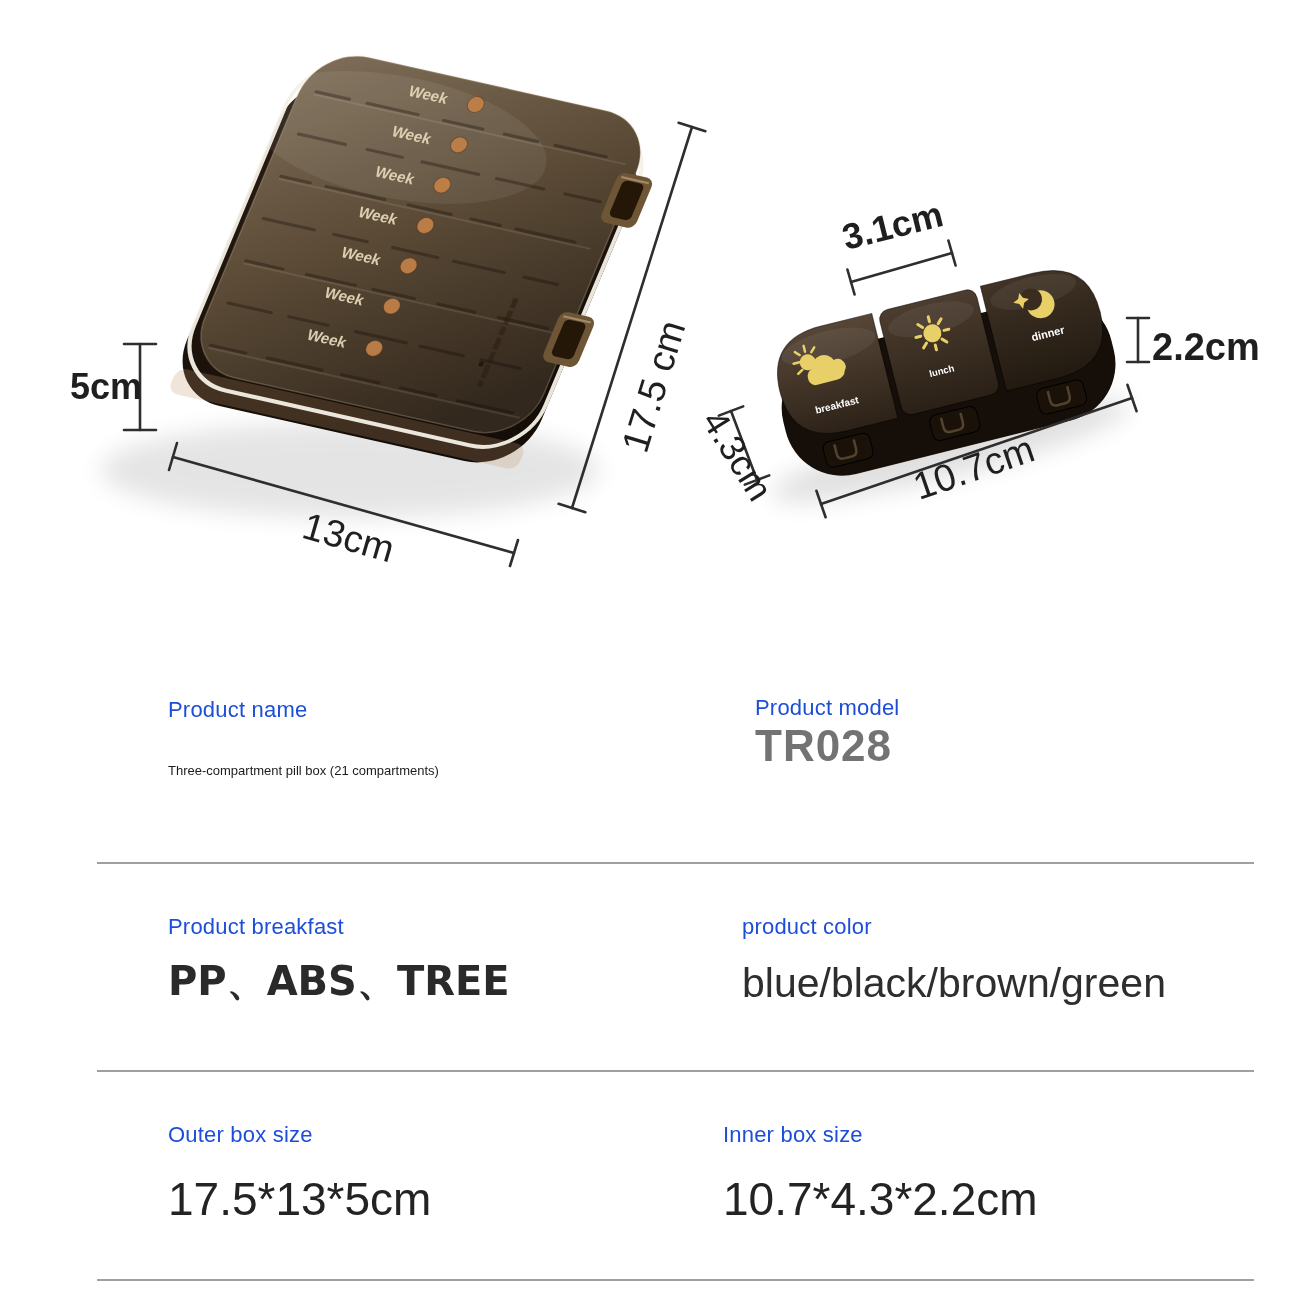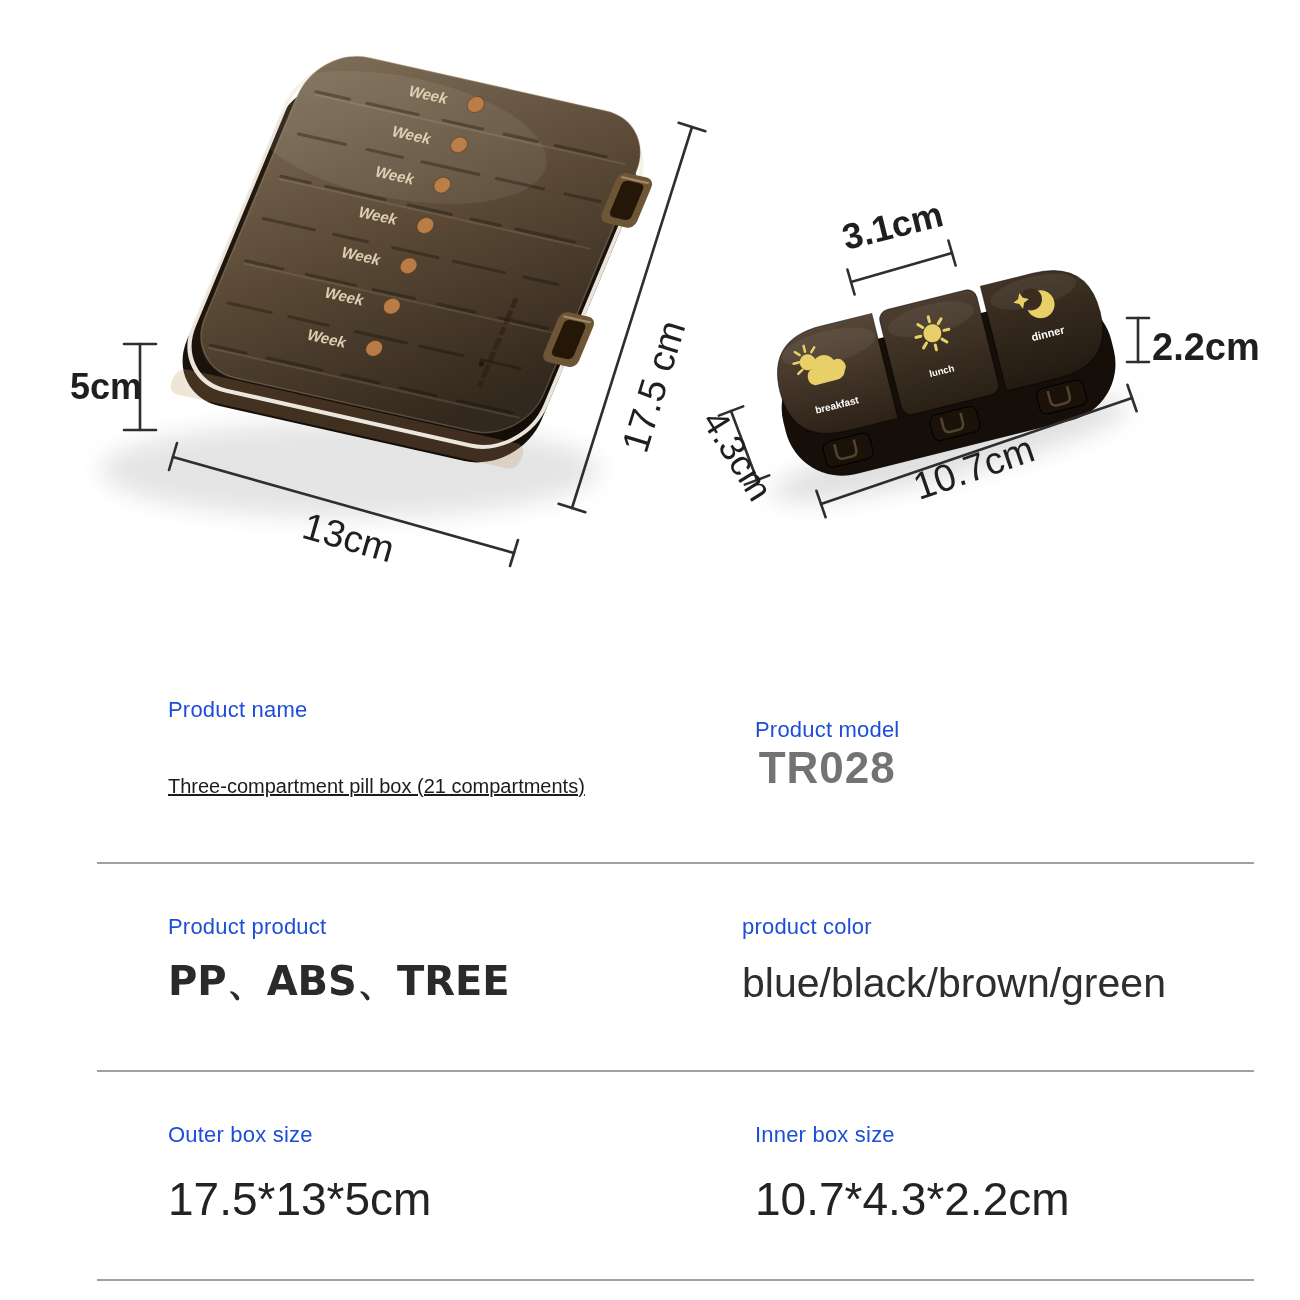--- a/index.html
+++ b/index.html
@@ -4,21 +4,21 @@
 <style>
   html,body { margin:0; padding:0; background:#ffffff; }
   .page {
     position:relative; width:1300px; height:1300px;
     background:#ffffff; overflow:hidden;
     font-family:"Liberation Sans", sans-serif;
   }
   svg.stage { position:absolute; top:0; left:0; }
   .spec-cell { position:absolute; }
   .spec-label { font-size:22px; color:#1d4ed8; letter-spacing:.2px; }
-  .v-name   { margin-top:52px; font-size:20px; color:#1c1c1c;text-decoration:underline; }
+  .v-name   { margin-top:40px; font-size:13px; color:#1c1c1c; }
   .v-model  { font-size:44px; font-weight:700; color:#737373; letter-spacing:1px; }
   .v-material { margin-top:14px; font-size:40px; font-weight:600; color:#2a2a2a;
                 font-family:"DejaVu Sans","Liberation Sans",sans-serif; }
   .v-color  { margin-top:20px; font-size:41px; font-weight:400; color:#2e2e2e; }
   .v-size   { margin-top:24px; font-size:46px; font-weight:400; color:#232323; }
   .divider  { position:absolute; left:97px; width:1157px; height:2px; background:#a0a0a0; }
   .dimtxt { fill:#1f1f1f; }
 </style>
 </head>
 <body>
@@ -225,42 +225,42 @@
       </g>
     </g>
   </svg>
 
   <div>
 
     <div class="spec-cell" style="left:168px; top:697px;">
       <div class="spec-label">Product name</div>
       <div class="v-name">Three-compartment pill box (21 compartments)</div>
     </div>
-    <div class="spec-cell" style="left:755px; top:717px;text-align:center;">
+    <div class="spec-cell" style="left:755px; top:695px;">
       <div class="spec-label">Product model</div>
       <div class="v-model">TR028</div>
     </div>
 
     <div class="divider" style="top:862px;"></div>
 
     <div class="spec-cell" style="left:168px; top:914px;">
-      <div class="spec-label">Product product</div>
+      <div class="spec-label">Product breakfast</div>
       <div class="v-material">PP、ABS、TREE</div>
     </div>
     <div class="spec-cell" style="left:742px; top:914px;">
       <div class="spec-label">product color</div>
       <div class="v-color">blue/black/brown/green</div>
     </div>
 
     <div class="divider" style="top:1070px;"></div>
 
     <div class="spec-cell" style="left:168px; top:1122px;">
       <div class="spec-label">Outer box size</div>
       <div class="v-size">17.5*13*5cm</div>
     </div>
-    <div class="spec-cell" style="left:755px; top:1122px;">
+    <div class="spec-cell" style="left:723px; top:1122px;">
       <div class="spec-label">Inner box size</div>
       <div class="v-size">10.7*4.3*2.2cm</div>
     </div>
 
     <div class="divider" style="top:1279px;"></div>
   </div>
 </div>
 
 </body></html>

